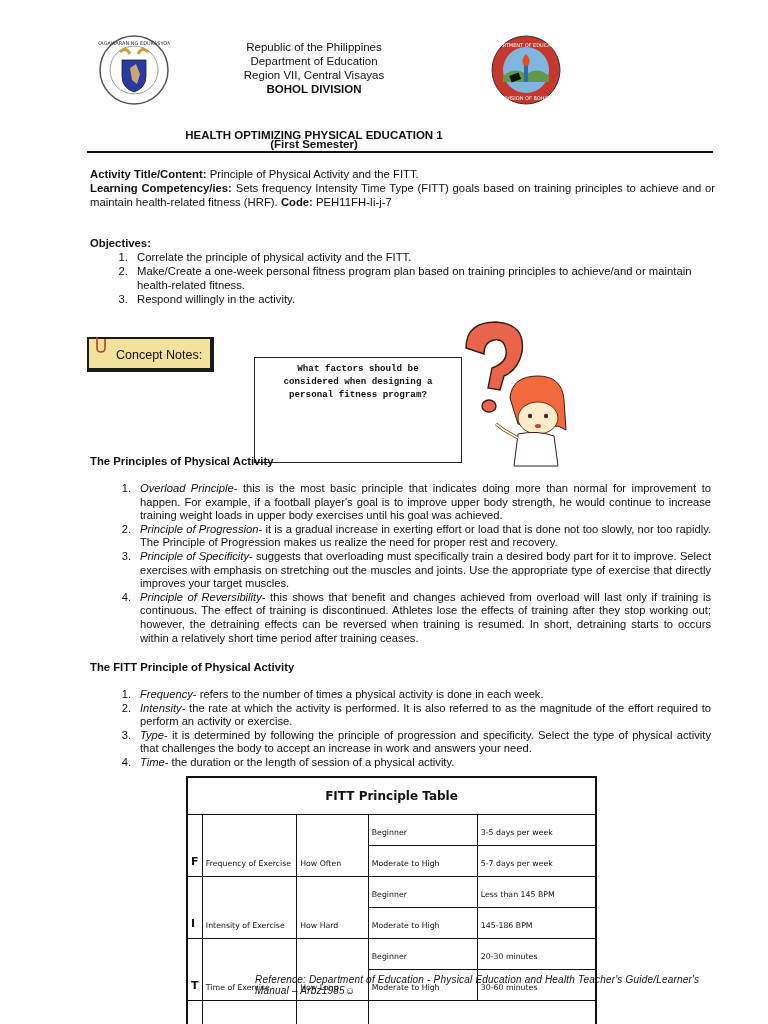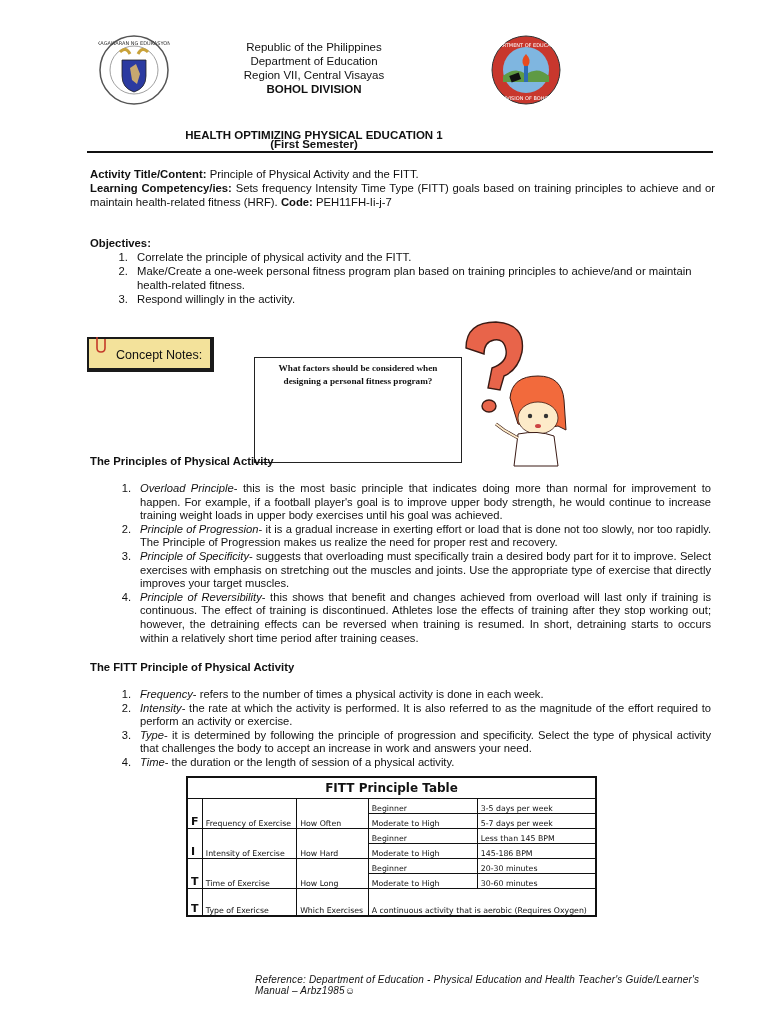--- a/index.html
+++ b/index.html
@@ -23,32 +23,32 @@
 
   .objectives { left:90px; top:236px; width:620px; line-height:14px; font-size:11.3px; }
   .objectives .ol-wrap { padding-left:20px; }
 
   .concept-box { left:87px; top:337px; width:127px; height:35px; background:#f3e29b;
                  border:2px solid #1a1a1a; border-right:4px solid #1a1a1a; border-bottom:4px solid #1a1a1a; box-sizing:border-box; }
   .concept-box .label { position:absolute; left:27px; top:9px; font-weight:normal; font-size:12.5px; }
   .clip { position:absolute; left:5px; top:-3px; }
 
   .question-box { left:254px; top:357px; width:208px; height:106px; border:1px solid #222; background:#fff; box-sizing:border-box;
-                  text-align:center; font-family:Liberation Serif, serif; font-weight:bold; font-size:9.2px; line-height:13px; padding-top:4px; }
+                  text-align:center; font-family:Liberation Mono, monospace; font-weight:bold; font-size:9.2px; line-height:13px; padding-top:4px; }
 
   .section-h { font-weight:bold; font-size:11.3px; }
   .principles-h { left:90px; top:455px; }
   .principles { left:113px; top:482px; width:598px; line-height:13.6px; font-size:11.2px; }
   .fitt-h { left:90px; top:661px; }
   .fitt-list { left:113px; top:688px; width:598px; line-height:13.6px; font-size:11.2px; }
   i { font-style:italic; }
 
   table.fitt { position:absolute; left:186px; top:776px; width:411px; border-collapse:collapse;
                font-family:"DejaVu Sans", sans-serif; font-size:7.8px; }
-  table.fitt td { border:1px solid #111; padding:0 3px; height:14px; vertical-align:bottom; white-space:nowrap; }
+  table.fitt td { border:1px solid #111; padding:8px 3px; height:14px; vertical-align:bottom; white-space:nowrap; }
   table.fitt td.big { font-weight:bold; font-size:11px; }
   table.fitt .title { text-align:center; font-weight:bold; font-size:12px; height:20px; vertical-align:middle; }
   table.fitt { border:2px solid #111; }
 
   .reference { left:255px; top:974px; width:460px; font-style:italic; font-size:10px; letter-spacing:0.2px; }
 </style>
 </head>
 <body>
 
 <svg class="abs logo-left" viewBox="0 0 72 72">

